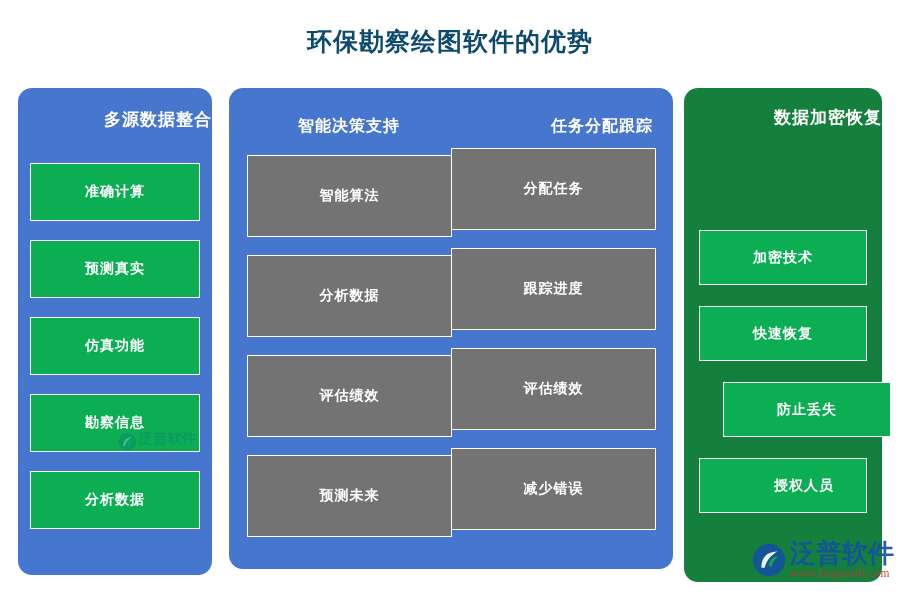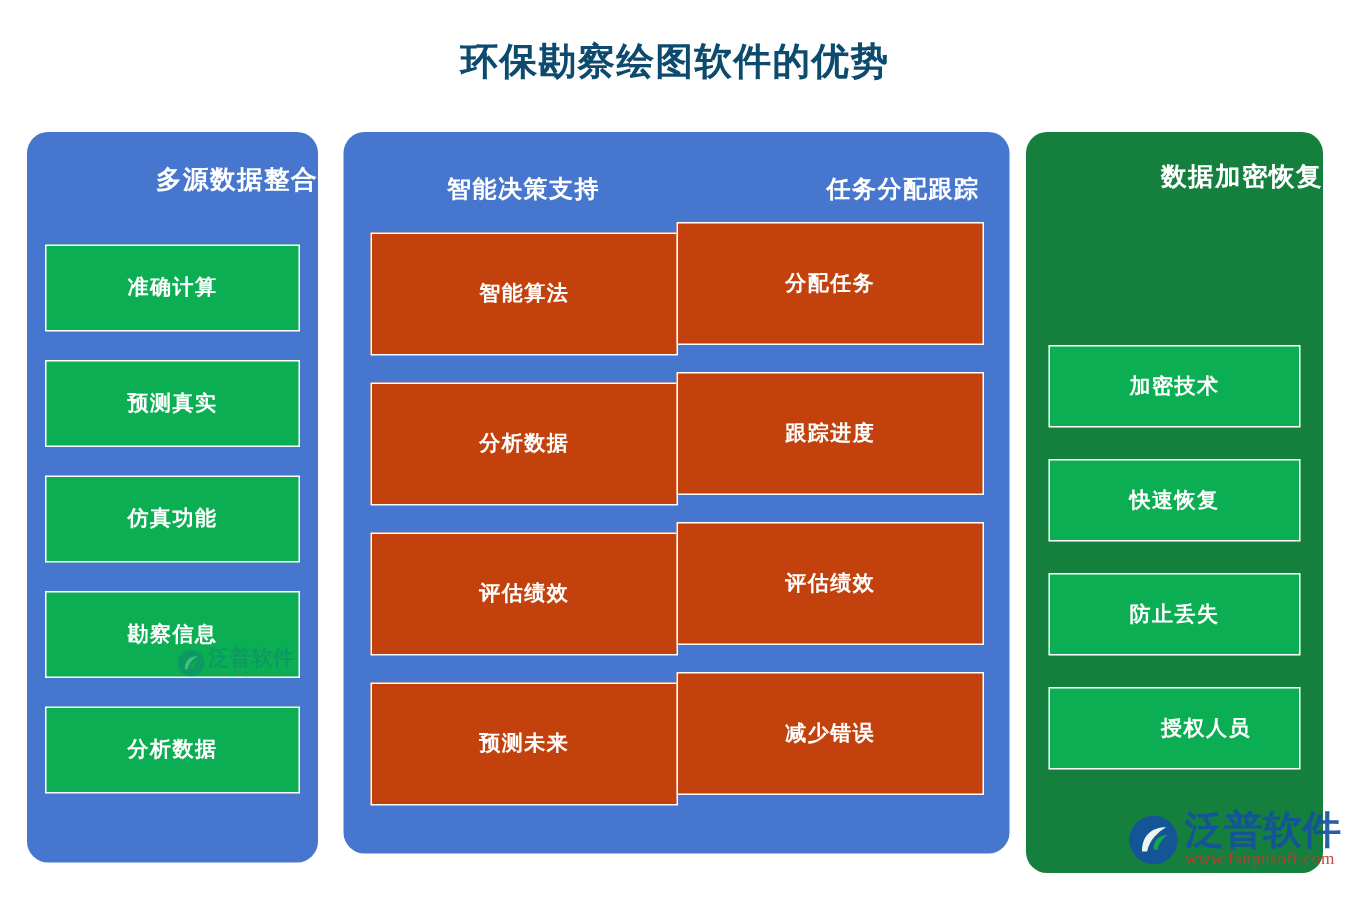--- a/index.html
+++ b/index.html
@@ -112,21 +112,21 @@
     align-items: center;
     justify-content: center;
     font-size: 14px;
     font-weight: bold;
     color: #ffffff;
     letter-spacing: 1px;
     white-space: nowrap;
   }
 
   .item-green { background: #0bae52; }
-  .item-blue  { background: #c2410c; }
+  .item-blue  { background: #737373; }
 
   
   .panel-left .item-box {
     left: 12px;
     width: 170px;
     height: 58px;
   }
   .panel-left .ib0 { top: 75px; }
   .panel-left .ib1 { top: 152px; }
   .panel-left .ib2 { top: 229px; text-align: right; }
@@ -135,21 +135,21 @@
 
   
   .panel-right .item-box {
     left: 15px;
     width: 168px;
     height: 55px;
   }
   .panel-right .ib0 { top: 66px; }
   .panel-right .ib1 { top: 142px; }
   .panel-right .ib2 { top: 218px; }
-  .panel-right .ib3 { top: 294px; }
+  .panel-right .ib3 { top: 294px; margin-left: 24px; }
   .panel-right .ib4 { top: 370px; padding-left: 42px; }
 
   
   .panel-middle .item-box {
     width: 205px;
     height: 82px;
   }
   .panel-middle .col0 { left: 18px; }
   .panel-middle .col1 { left: 222px; }
 

